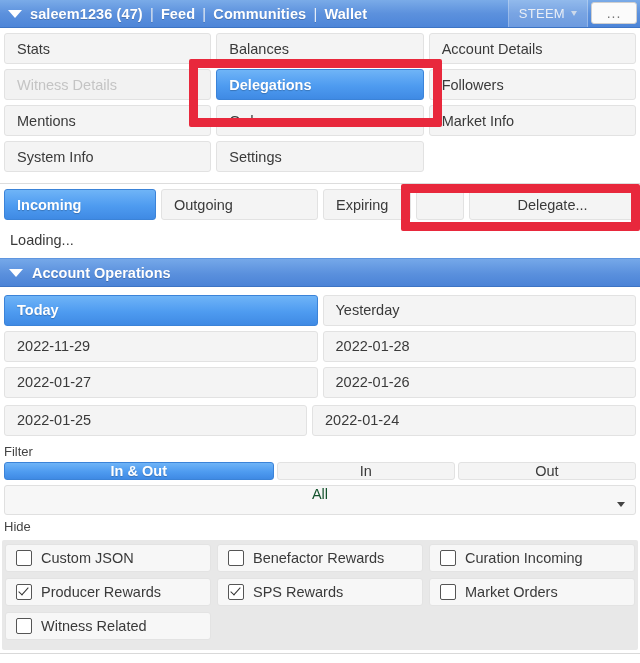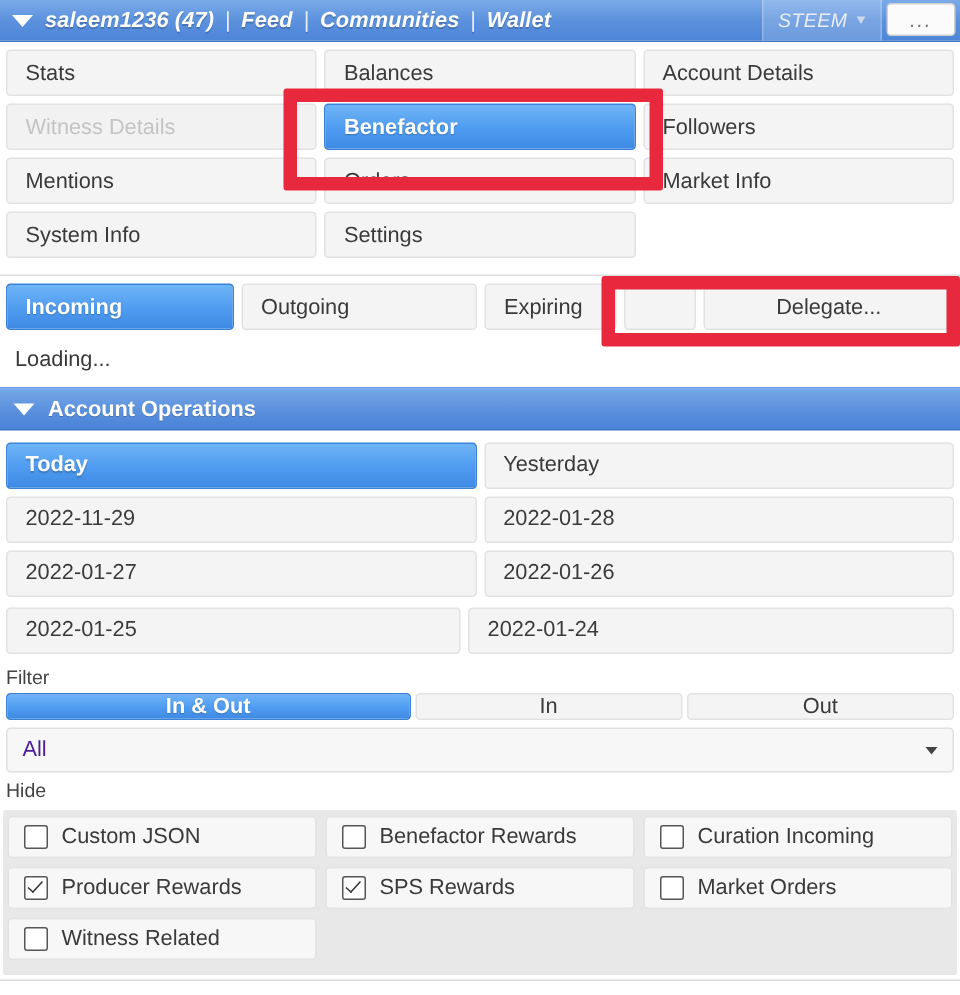--- a/index.html
+++ b/index.html
@@ -21,21 +21,20 @@
   
   .topbar {
     position: relative;
     height: 28px;
     background: linear-gradient(to bottom, #7aabe8 0%, #5c91dd 50%, #4d85d8 100%);
     border-bottom: 1px solid #3d74c4;
     display: flex;
     align-items: center;
     padding: 0 0 0 8px;
     box-sizing: border-box;
-    font-style: italic;
   }
   .topbar-caret {
     width: 0; height: 0;
     border-left: 7px solid transparent;
     border-right: 7px solid transparent;
     border-top: 8px solid #ffffff;
     margin-right: 8px;
     flex: none;
   }
   .topbar-links {
@@ -207,22 +206,23 @@
   .selectrow { padding: 5px 4px 0 4px; }
   .selectbox {
     height: 30px;
     background: #f7f7f7;
     border: 1px solid #e0e0e0;
     border-radius: 3px;
     display: flex;
     align-items: center;
     padding: 0 10px;
     font-size: 14.5px;
-    color: #4c1d95;
-    box-sizing: border-box;
+    color: #14532d;
+    box-sizing: border-box;
+    flex-direction: column;
   }
   .selectbox .caret {
     margin-left: auto;
     width: 0; height: 0;
     border-left: 4px solid transparent;
     border-right: 4px solid transparent;
     border-top: 5px solid #444;
   }
 
   
@@ -321,21 +321,21 @@
     <div class="tile">Balances</div>
   </div>
   <div class="cellwrap">
     <div class="tile">Account Details</div>
   </div>
 
   <div class="cellwrap">
     <div class="tile disabled">Witness Details</div>
   </div>
   <div class="cellwrap">
-    <div class="tile active">Benefactor</div>
+    <div class="tile active">Delegations</div>
   </div>
   <div class="cellwrap">
     <div class="tile">Followers</div>
   </div>
 
   <div class="cellwrap">
     <div class="tile">Mentions</div>
   </div>
   <div class="cellwrap">
     <div class="tile">Orders</div>

